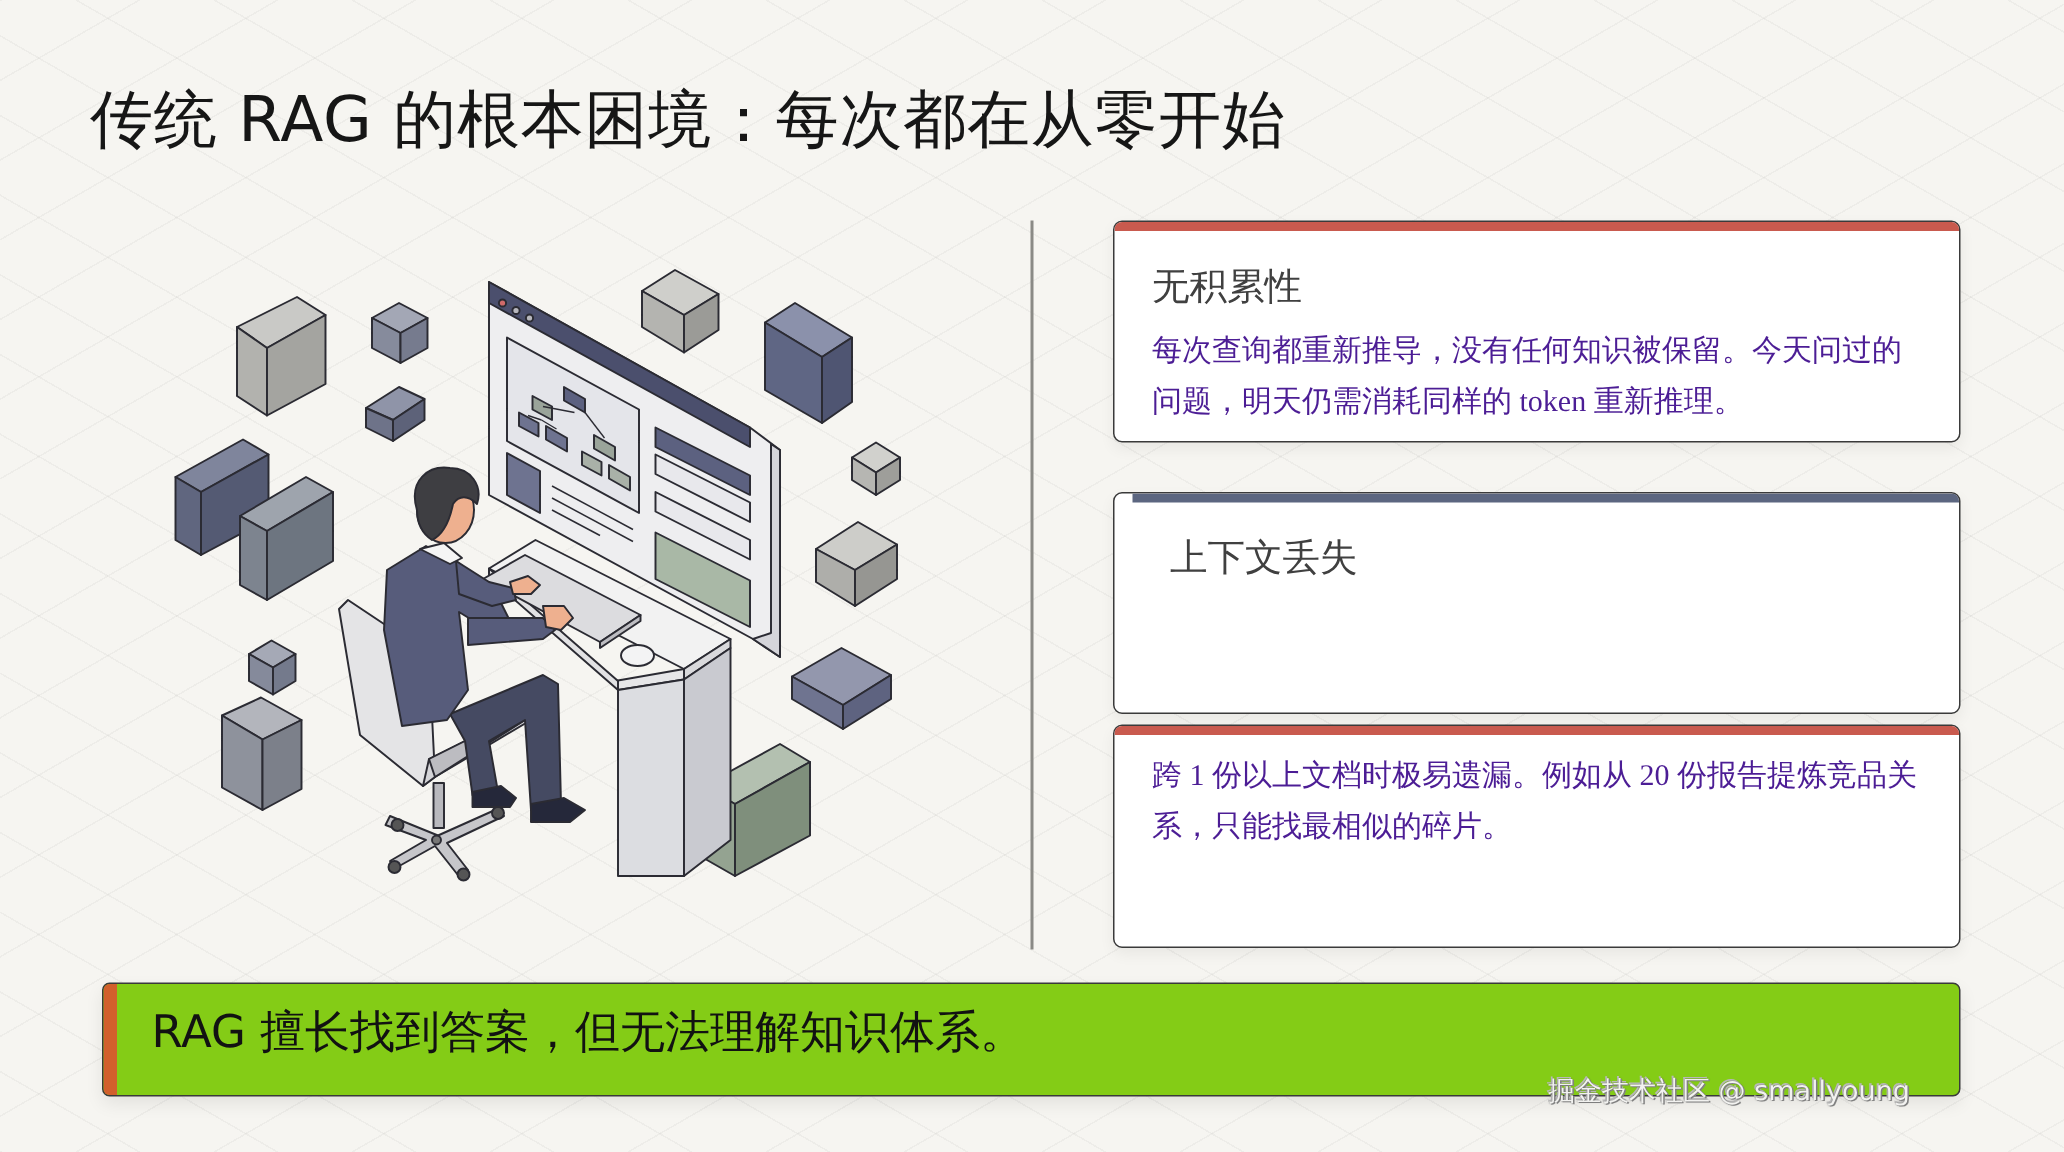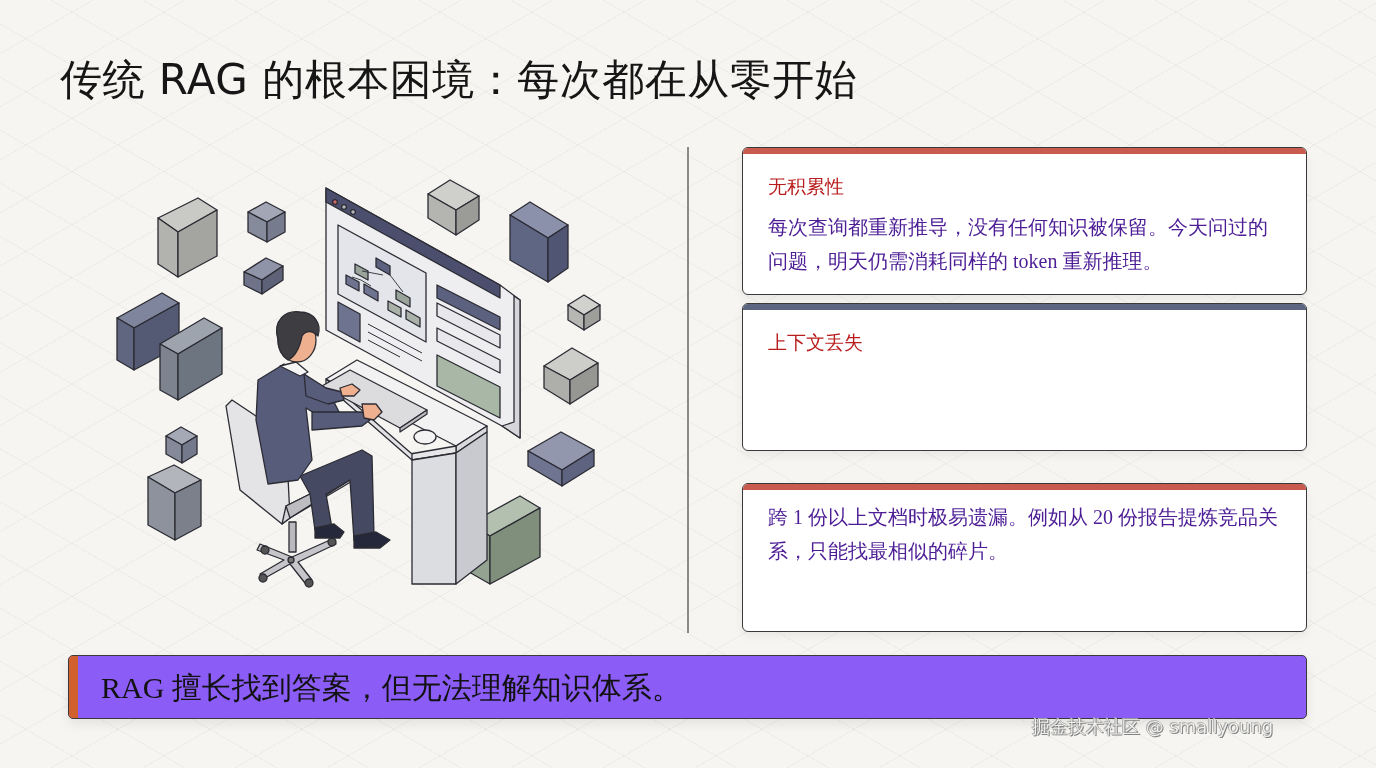--- a/index.html
+++ b/index.html
@@ -33,39 +33,38 @@
     .card {
       position: absolute; left: 742px; width: 565px;
       background: #ffffff;
       border: 1.5px solid #3a3a3a;
       border-radius: 6px;
       box-shadow: 0 4px 10px rgba(0,0,0,0.06);
       overflow: hidden;
     }
     .card .top-bar { height: 6px; width: 100%; }
     .card-1 { top: 147px; height: 148px; }
-    .card-2 { top: 303px; height: 148px; }
+    .card-2 { top: 328px; height: 148px; padding-left: 12px; }
     .card-3 { top: 483px; height: 149px; }
     .card-title {
       margin: 20px 0 0 25px;
-      font-size: 19px; font-weight: 500; color: #b91c1c;
+      font-size: 25px; font-weight: 500; color: #404040;
       white-space: nowrap;
     }
     .card-body {
       margin: 10px 24px 0 25px;
       font-size: 20px; line-height: 34px; color: #4c1d95; font-family: Liberation Serif, serif;
     }
     .summary {
-      position: absolute; left: 68px; top: 655px; width: 1239px; height: 64px;
-      background: #8b5cf6;
+      position: absolute; left: 68px; top: 655px; width: 1239px; height: 76px;
+      background: #84cc16;
       border: 1.5px solid #3a3a3a;
       border-radius: 5px;
       box-shadow: 0 5px 12px rgba(0,0,0,0.08);
       overflow: hidden;
-      font-family: Liberation Serif, serif;
     }
     .summary .accent {
       position: absolute; left: 0; top: 0; bottom: 0; width: 9px;
     }
     .summary-text {
       position: absolute; left: 32px; top: 12px;
       font-size: 30px; color: #121212; white-space: nowrap;
     }
     .watermark {
       position: absolute; left: 1032px; top: 715px;

